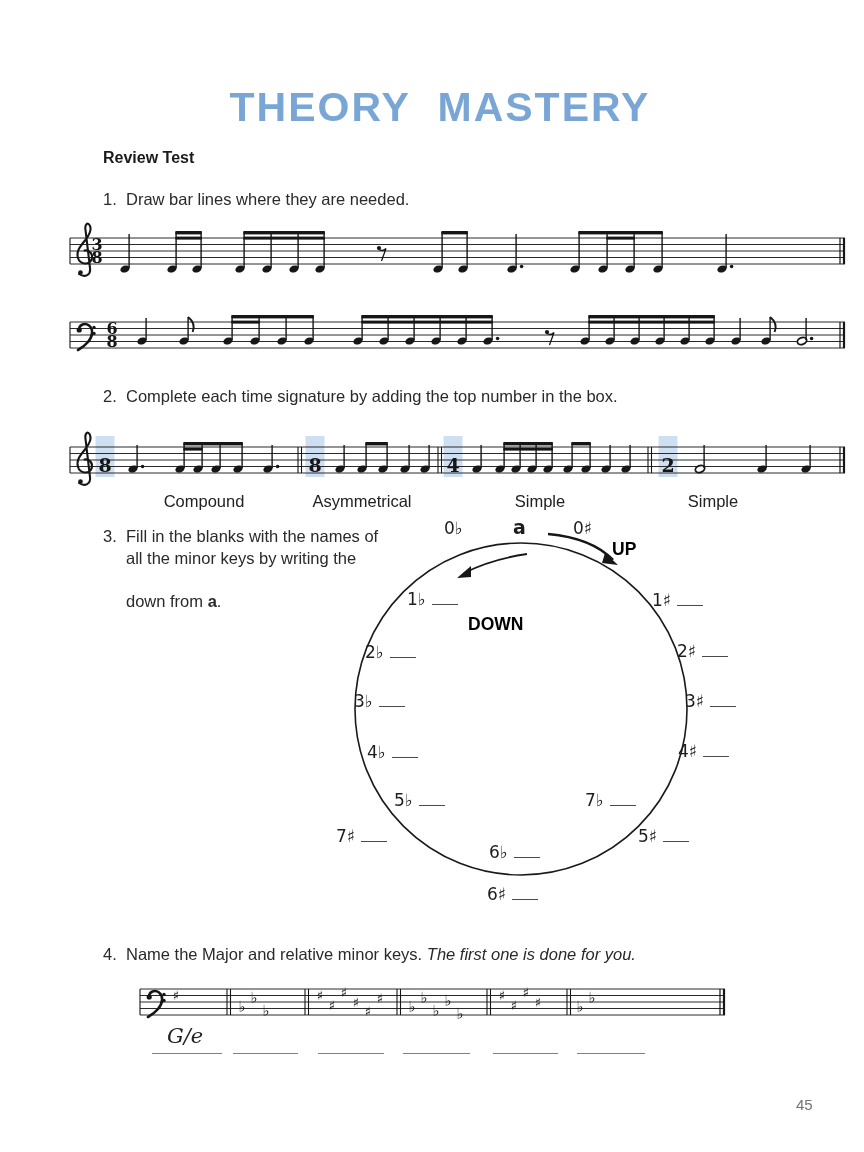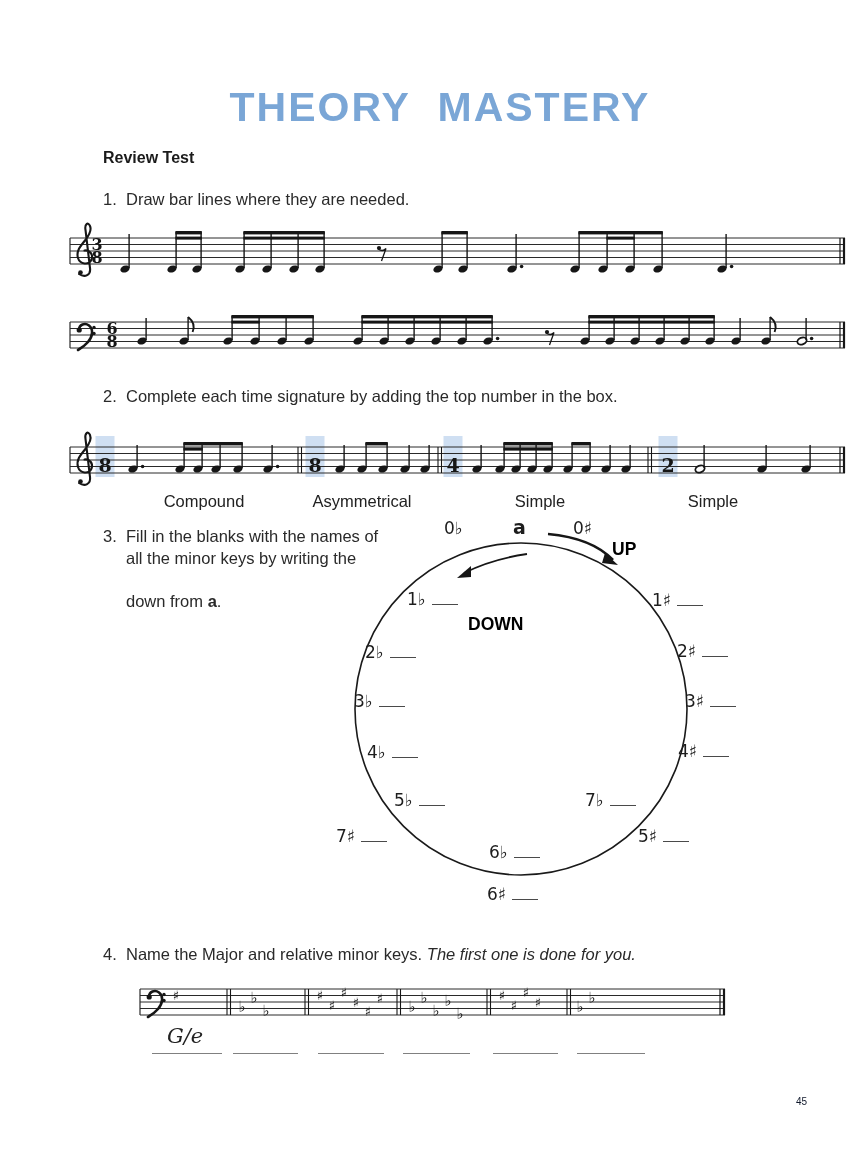--- a/index.html
+++ b/index.html
@@ -14,21 +14,21 @@
   .qnum{width:23px;flex:0 0 23px;}
   .q3block{left:95px;top:526px;font-size:16.5px;line-height:21.5px;color:#2a2a2a;display:flex;}
   .q2labels span{position:absolute;top:492px;width:200px;text-align:center;font-size:16.5px;color:#222;}
   .clabel{position:absolute;font-size:17px;color:#1d1d1d;font-family:"DejaVu Sans",sans-serif;white-space:nowrap;z-index:2;}
   .clabel .blank{display:inline-block;width:26px;height:13px;border-bottom:1.7px solid #4a4a4a;margin-left:6px;}
   .clabel.bold{font-weight:700;font-size:19px;}
   .arrowlabel{position:absolute;font-weight:700;font-size:17.5px;color:#000000;z-index:2;}
   .answer{position:absolute;left:167px;top:1024px;font-size:21px;font-style:italic;
           font-family:"DejaVu Serif",serif;color:#222;z-index:2;}
   .ansline{position:absolute;top:1053px;border-top:1.7px solid #808080;z-index:2;}
-  .pagenum{position:absolute;left:796px;top:1096px;font-size:10px;color:#0f172a;z-index:2;}
+  .pagenum{position:absolute;left:796px;top:1096px;font-size:15px;color:#737373;z-index:2;}
   i{font-style:italic;}
   b{font-weight:700;}
 </style>
 </head>
 <body>
 
 <div class="page">
   <svg id="art" width="864" height="1152">
       <g>
         <line x1="70" y1="238" x2="845" y2="238" stroke="#2a2a2a" stroke-width="1"></line>

